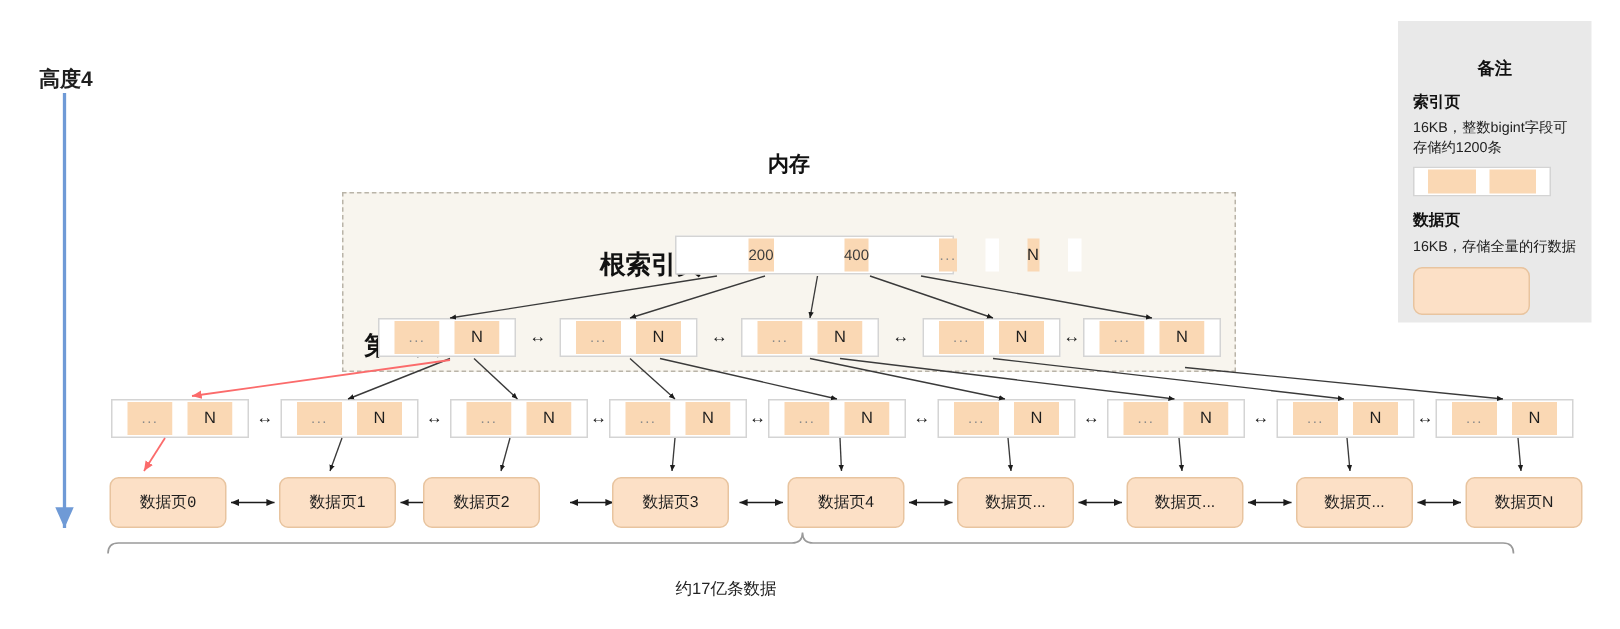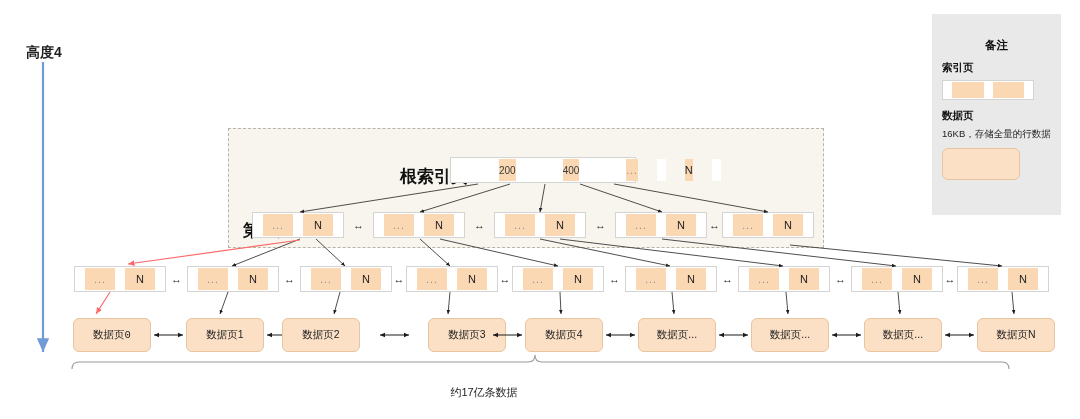--- a/index.html
+++ b/index.html
@@ -190,20 +190,21 @@
     box-sizing: border-box;
   }
 </style>
 </head>
 <body>
 
 <div id="canvas">
 
   <div class="abs row-label" id="height-label">高度4</div>
 
+  <div class="abs" id="memory-title">内存</div>
   <div class="abs" id="memory-box"></div>
 
   <div class="abs row-label" id="label-root">根索引页</div>
   <div class="abs row-label" id="label-second">第二层</div>
 
   <div class="page-group" id="root-page">
     <div class="cell empty pad"></div>
     <div class="cell filled">200</div>
     <div class="cell empty pad"></div>
     <div class="cell filled">400</div>
@@ -336,21 +337,21 @@
         <line x1="3" y1="6" x2="32" y2="6" stroke="#1c1c1c" stroke-width="1" marker-start="url(#ah)" marker-end="url(#ah)"></line>
       </svg>
       <div class="data-page" style="left: 186px;">数据页1</div>
       <svg class="abs" width="35" height="12" style="left: 264px; top: 329px;">
         <line x1="3" y1="6" x2="32" y2="6" stroke="#1c1c1c" stroke-width="1" marker-start="url(#ah)" marker-end="url(#ah)"></line>
       </svg>
       <div class="data-page" style="left: 282px;">数据页2</div>
       <svg class="abs" width="35" height="12" style="left: 377px; top: 329px;">
         <line x1="3" y1="6" x2="32" y2="6" stroke="#1c1c1c" stroke-width="1" marker-start="url(#ah)" marker-end="url(#ah)"></line>
       </svg>
-      <div class="data-page" style="left: 428px;">数据页3</div>
+      <div class="data-page" style="left: 408px;">数据页3</div>
       <svg class="abs" width="35" height="12" style="left: 490px; top: 329px;">
         <line x1="3" y1="6" x2="32" y2="6" stroke="#1c1c1c" stroke-width="1" marker-start="url(#ah)" marker-end="url(#ah)"></line>
       </svg>
       <div class="data-page" style="left: 525px;">数据页4</div>
       <svg class="abs" width="35" height="12" style="left: 603px; top: 329px;">
         <line x1="3" y1="6" x2="32" y2="6" stroke="#1c1c1c" stroke-width="1" marker-start="url(#ah)" marker-end="url(#ah)"></line>
       </svg>
       <div class="data-page" style="left: 638px;">数据页...</div>
       <svg class="abs" width="35" height="12" style="left: 716px; top: 329px;">
         <line x1="3" y1="6" x2="32" y2="6" stroke="#1c1c1c" stroke-width="1" marker-start="url(#ah)" marker-end="url(#ah)"></line>
@@ -364,20 +365,21 @@
         <line x1="3" y1="6" x2="32" y2="6" stroke="#1c1c1c" stroke-width="1" marker-start="url(#ah)" marker-end="url(#ah)"></line>
       </svg>
       <div class="data-page" style="left: 977px;">数据页N</div>
     </div>
 
   <div class="abs" id="brace-label">约17亿条数据</div>
 
   <div class="abs" id="legend">
     <div id="legend-title">备注</div>
     <div class="legend-head">索引页</div>
+    <div class="legend-text">16KB，整数bigint字段可存储约1200条</div>
     <div id="legend-index-swatch">
       <div class="cell empty c-pad"></div>
       <div class="cell filled"></div>
       <div class="cell empty c-gap"></div>
       <div class="cell filled"></div>
       <div class="cell empty c-pad"></div>
     </div>
     <div class="legend-head">数据页</div>
     <div class="legend-text">16KB，存储全量的行数据</div>
     <div id="legend-data-swatch"></div>

